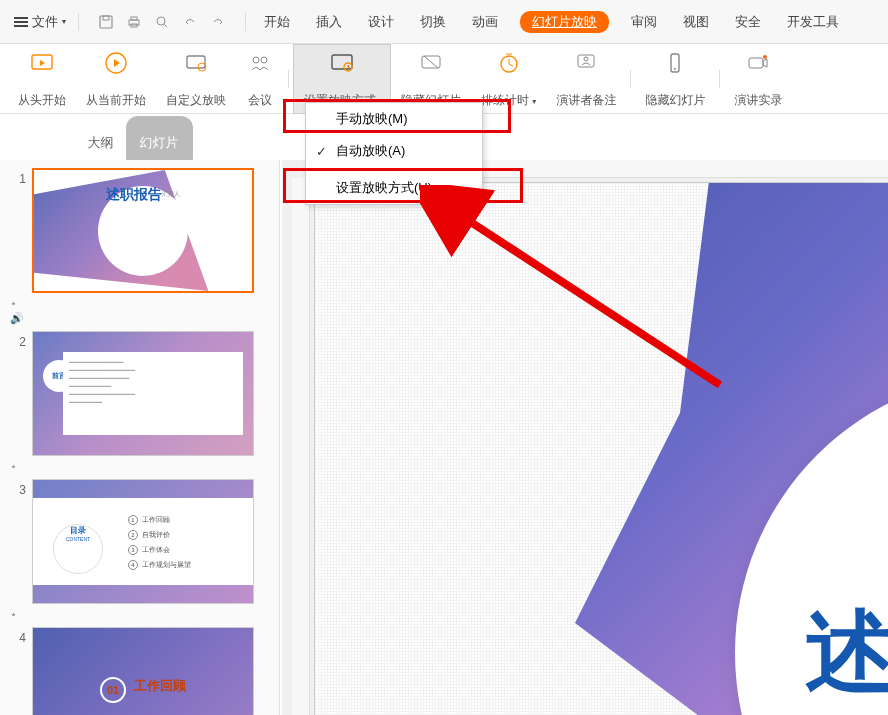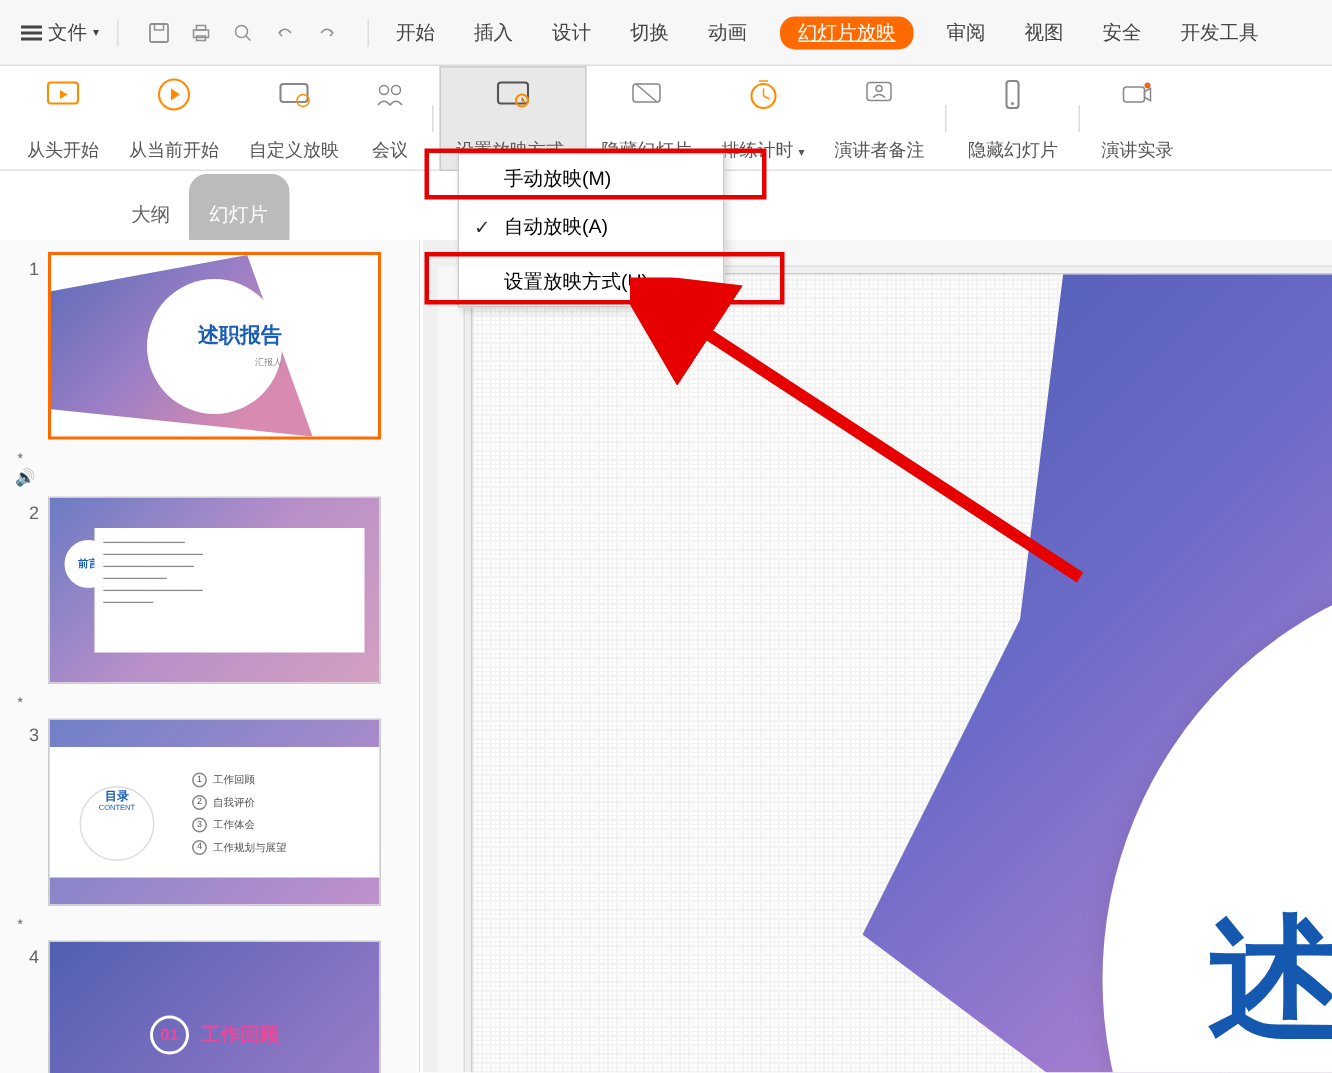--- a/index.html
+++ b/index.html
@@ -44,41 +44,41 @@
 
 
 .thumbs { position: absolute; left: 0; top: 160px; width: 280px; bottom: 0; overflow-y: auto; background: #fafafa; border-right: 1px solid #e0e0e0; padding: 8px 6px; }
 .thumb-row { display: flex; align-items: flex-start; gap: 6px; margin-bottom: 14px; }
 .thumb-num { width: 20px; font-size: 12px; color: #666; text-align: right; padding-top: 4px; }
 .thumb { width: 222px; height: 125px; background: #fff; border: 1px solid #ccc; position: relative; overflow: hidden; }
 .thumb.selected { border: 2px solid #ff6a00; }
 
 
 .thumb1-bg { position: absolute; inset: 0; background: linear-gradient(135deg, #5a6bb8 0%, #9c7fc5 40%, #d88ab0 70%); clip-path: polygon(0 20%, 60% 0, 80% 100%, 0 85%); }
-.thumb1-circle { position: absolute; left: 50%; top: 50%; transform: translate(-50%,-50%); width: 90px; height: 90px; background: #fff; border-radius: 50%; display: flex; flex-direction: column; align-items: flex-end; justify-content: center; }
+.thumb1-circle { position: absolute; left: 50%; top: 50%; transform: translate(-50%,-50%); width: 90px; height: 90px; background: #fff; border-radius: 50%; display: flex; flex-direction: row; align-items: flex-start; justify-content: center; }
 .thumb1-title { font-size: 14px; font-weight: bold; color: #1a5fb4; }
 .thumb1-sub { font-size: 6px; color: #888; margin-top: 4px; }
 
 
 .thumb2-bg { position: absolute; inset: 0; background: linear-gradient(135deg, #6b7bc4, #b88fc9, #d4a0c0); }
 .thumb2-card { position: absolute; left: 30px; top: 20px; right: 10px; bottom: 20px; background: #fff; padding: 6px; }
 .thumb2-circle { position: absolute; left: 10px; top: 28px; width: 32px; height: 32px; background: #fff; border-radius: 50%; display: flex; align-items: center; justify-content: center; font-size: 7px; color: #1a5fb4; font-weight: bold; }
 .thumb2-lines { font-size: 5px; color: #888; line-height: 1.6; }
 
 
 .thumb3-bg { position: absolute; inset: 0; background: linear-gradient(135deg, #7080c8, #c090cc); }
 .thumb3-mid { position: absolute; left: 0; top: 18px; right: 0; bottom: 18px; background: #fff; }
 .thumb3-circle { position: absolute; left: 20px; top: 44px; width: 50px; height: 50px; background: #fff; border: 1px solid #ddd; border-radius: 50%; display: flex; flex-direction: column; align-items: center; justify-content: flex-start; }
 .thumb3-list { position: absolute; left: 95px; top: 30px; font-size: 7px; color: #555; }
 .thumb3-list div { margin: 5px 0; display: flex; align-items: center; gap: 4px; }
 .numcircle { width: 10px; height: 10px; border: 1px solid #888; border-radius: 50%; display: inline-flex; align-items: center; justify-content: center; font-size: 6px; }
 
 
 .thumb4-bg { position: absolute; inset: 0; background: linear-gradient(135deg, #5060b0, #7a6ec0, #a080c8); }
-.thumb4-item { position: absolute; left: 50%; top: 50%; transform: translate(-50%,-50%); display: flex; align-items: center; gap: 8px; color: #ec4899; font-weight: bold; font-size: 13px; }
+.thumb4-item { position: absolute; left: 50%; top: 50%; transform: translate(-50%,-50%); display: flex; align-items: flex-start; gap: 8px; color: #c2410c; font-weight: bold; font-size: 13px; }
 .thumb4-num { width: 26px; height: 26px; border: 2px solid #fff; border-radius: 50%; display: flex; align-items: center; justify-content: center; font-size: 11px; }
 
 
 .main-area { position: absolute; left: 282px; top: 160px; right: 0; bottom: 0; background: #f0f0f0; overflow: hidden; }
 .ruler-h { position: absolute; left: 28px; top: 0; right: 0; height: 18px; background: #f7f7f7; border-bottom: 1px solid #ddd; }
 .ruler-v { position: absolute; left: 10px; top: 18px; width: 18px; bottom: 0; background: #f7f7f7; border-right: 1px solid #ddd; }
 .slide-canvas { position: absolute; left: 32px; top: 22px; right: -200px; bottom: -100px; background: #fff; background-image: repeating-linear-gradient(0deg, #f2f2f2 0 1px, transparent 1px 3px), repeating-linear-gradient(90deg, #f2f2f2 0 1px, transparent 1px 3px); border: 1px solid #ccc; overflow: hidden; }
 .slide-brush { position: absolute; left: 260px; top: -50px; width: 700px; height: 700px; background: linear-gradient(135deg, #4a5bb0 0%, #6b6bc8 30%, #a87fd0 55%, #d890b8 80%); clip-path: polygon(20% 0, 100% 0, 100% 100%, 40% 100%, 0 70%, 15% 40%); }
 .slide-circle { position: absolute; left: 420px; top: 190px; width: 560px; height: 560px; background: #fff; border-radius: 50%; box-shadow: 0 4px 20px rgba(0,0,0,0.1); display: flex; align-items: center; justify-content: flex-start; padding-left: 70px; }
 .slide-title { font-size: 90px; font-weight: bold; color: #1558b0; letter-spacing: 4px; }

